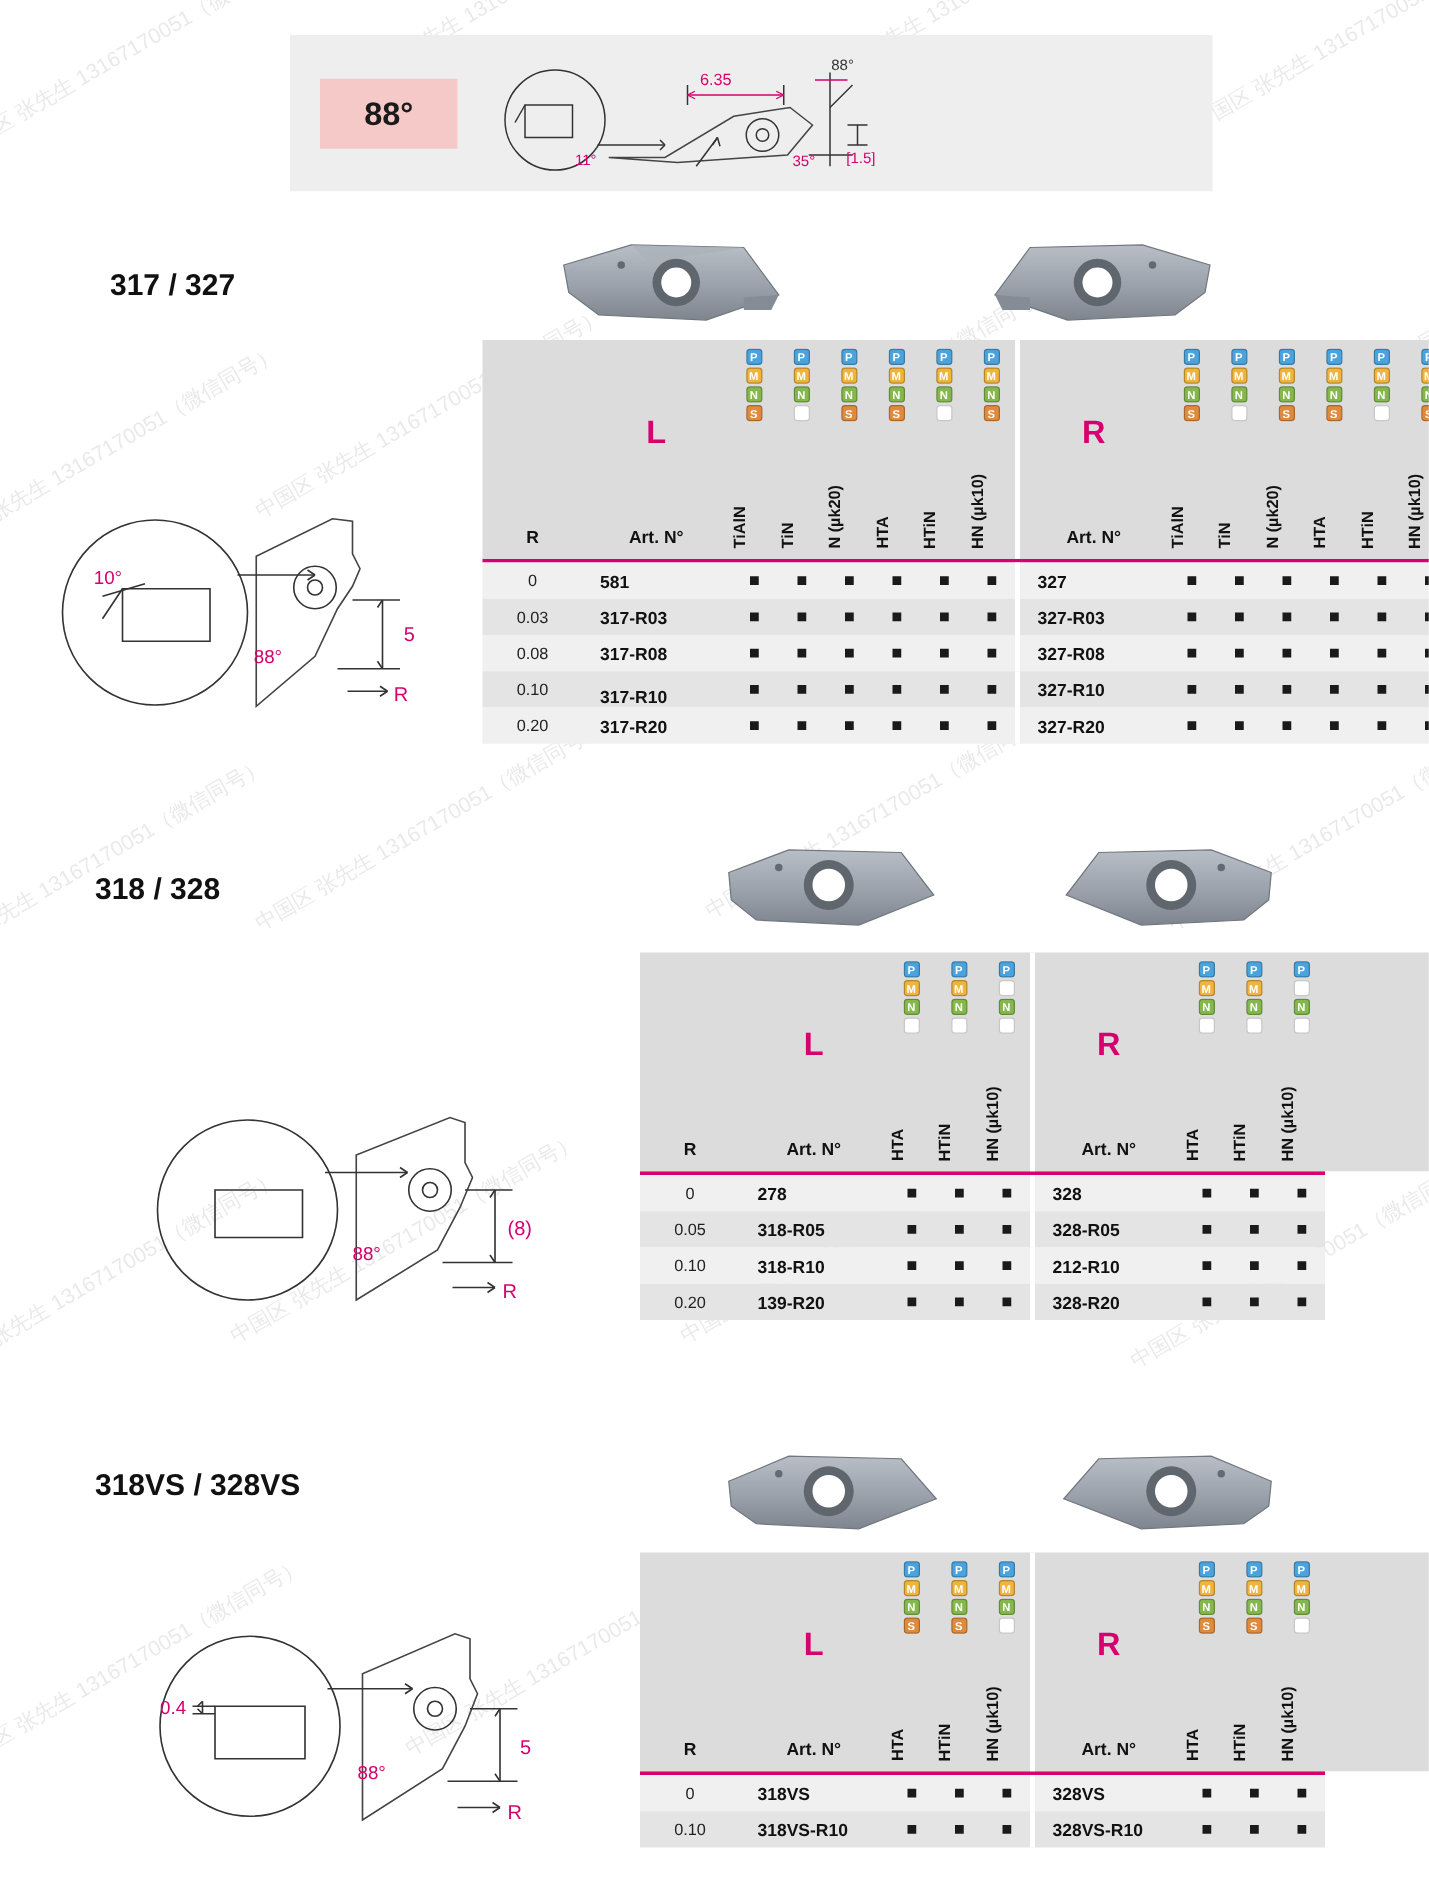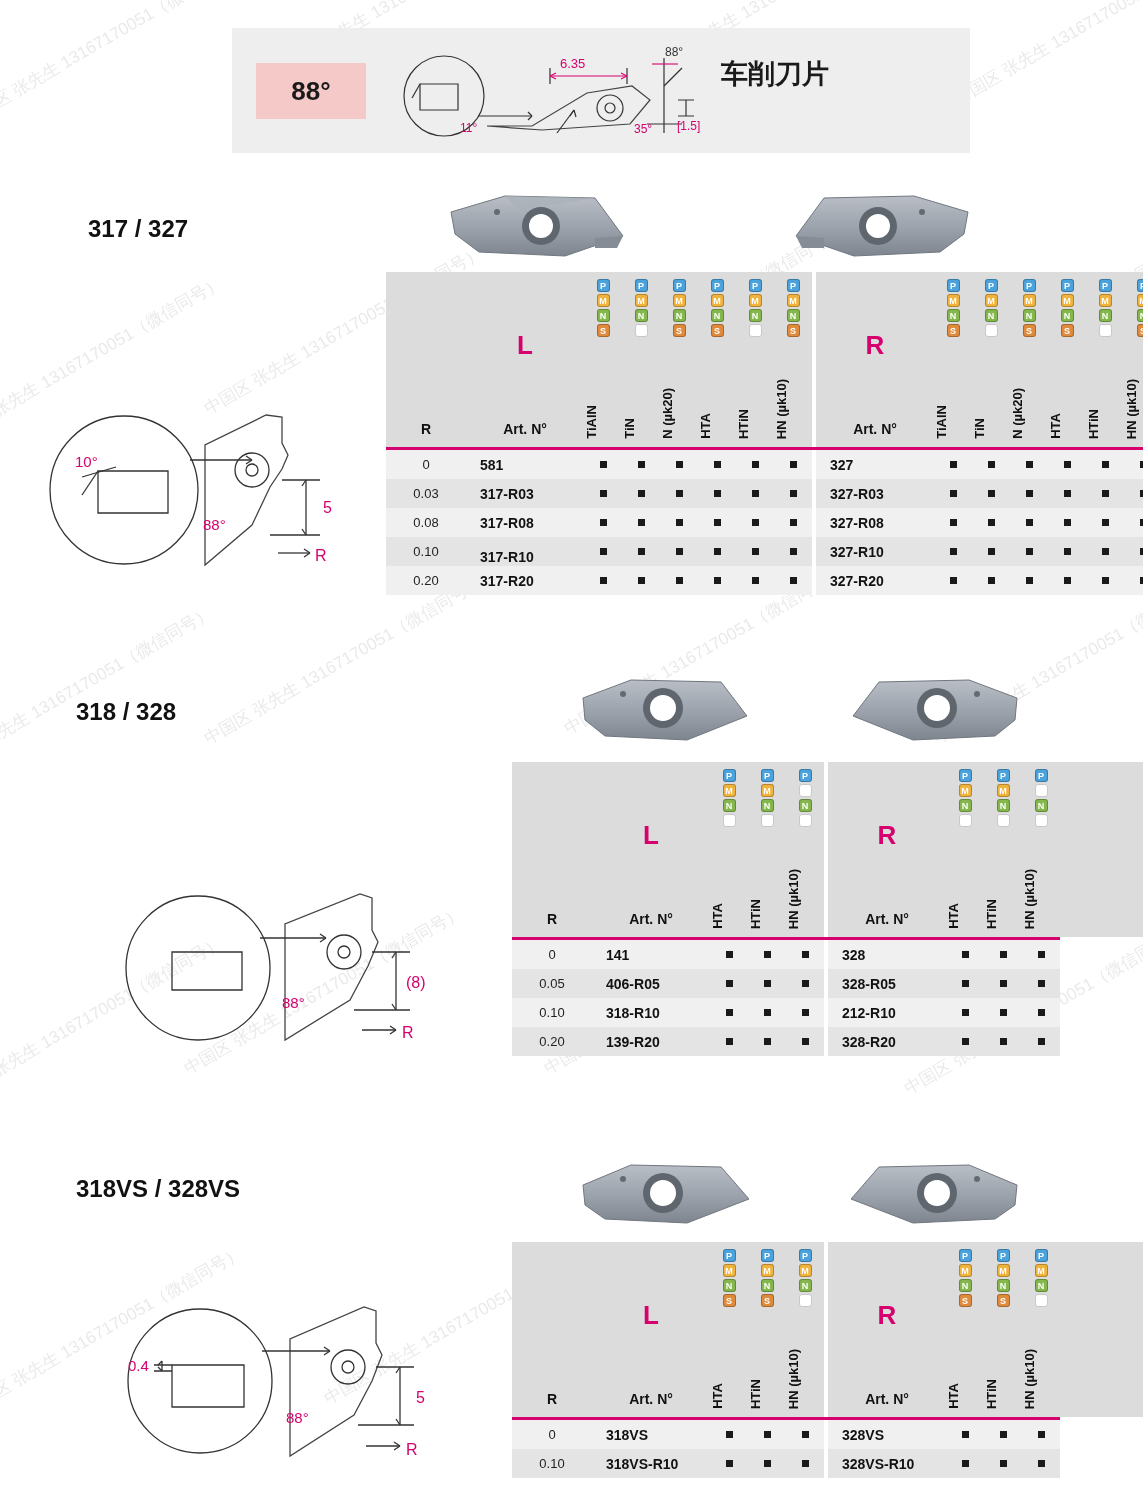--- a/index.html
+++ b/index.html
@@ -129,21 +129,20 @@
       </g>
       <text x="178" y="30" fill="#d6006e" font-size="13" font-family="Liberation Sans, sans-serif">6.35</text>
       <text x="295" y="92" fill="#d6006e" font-size="12" font-family="Liberation Sans, sans-serif">[1.5]</text>
       <text x="283" y="18" fill="#333" font-size="12" font-family="Liberation Sans, sans-serif">88°</text>
       <text x="252" y="95" fill="#d6006e" font-size="12" font-family="Liberation Sans, sans-serif">35°</text>
       <text x="78" y="94" fill="#d6006e" font-size="12" font-family="Liberation Sans, sans-serif">11°</text>
     </svg>
   </div>
 
   <div class="title">
-    <div class="t2">车削刀片</div>
   </div>
 </div>
 
 <div class="sec-label" style="left:88px;top:215px;">317 / 327</div>
 <div class="sec-label" style="left:76px;top:698px;">318 / 328</div>
 <div class="sec-label" style="left:76px;top:1175px;">318VS / 328VS</div>
 
 <div style="position:absolute;left:20px;top:395px;width:360px;height:195px;">
   <svg width="360" height="195" viewBox="0 0 360 195">
     <g fill="none" stroke="#333" stroke-width="1.3">
@@ -633,21 +632,21 @@
           <div class="badge" style="background: rgb(132, 184, 76);">N</div>
           <div class="badge empty"></div>
         </div>
         <div class="vlabel" style="position: absolute; left: 510px; bottom: 8px; width: 38px; text-align: center; display: flex; justify-content: center;">HN (µk10)</div>
         <div style="position: absolute; left: 312px; top: 0px; width: 4px; height: 100%; background: rgb(255, 255, 255);"></div>
       </div>
       <div class="magenta-line" style="width: 548px;"></div>
       <div class="rows">
         <div class="row odd" style="width: 548px;">
           <div class="cell c-r" style="width: 80px;">0</div>
-          <div class="cell c-art" style="width: 118px;">141</div>
+          <div class="cell c-art" style="width: 118px;">278</div>
           <div class="cell" style="width: 38px;">
             <span class="dot"></span>
           </div>
           <div class="cell" style="width: 38px;">
             <span class="dot"></span>
           </div>
           <div class="cell" style="width: 38px;">
             <span class="dot"></span>
           </div>
           <div class="cell" style="width: 4px; background: rgb(255, 255, 255);"></div>
@@ -657,21 +656,21 @@
           </div>
           <div class="cell" style="width: 38px;">
             <span class="dot"></span>
           </div>
           <div class="cell" style="width: 38px;">
             <span class="dot"></span>
           </div>
         </div>
         <div class="row even" style="width: 548px;">
           <div class="cell c-r" style="width: 80px;">0.05</div>
-          <div class="cell c-art" style="width: 118px;">406-R05</div>
+          <div class="cell c-art" style="width: 118px;">318-R05</div>
           <div class="cell" style="width: 38px;">
             <span class="dot"></span>
           </div>
           <div class="cell" style="width: 38px;">
             <span class="dot"></span>
           </div>
           <div class="cell" style="width: 38px;">
             <span class="dot"></span>
           </div>
           <div class="cell" style="width: 4px; background: rgb(255, 255, 255);"></div>

